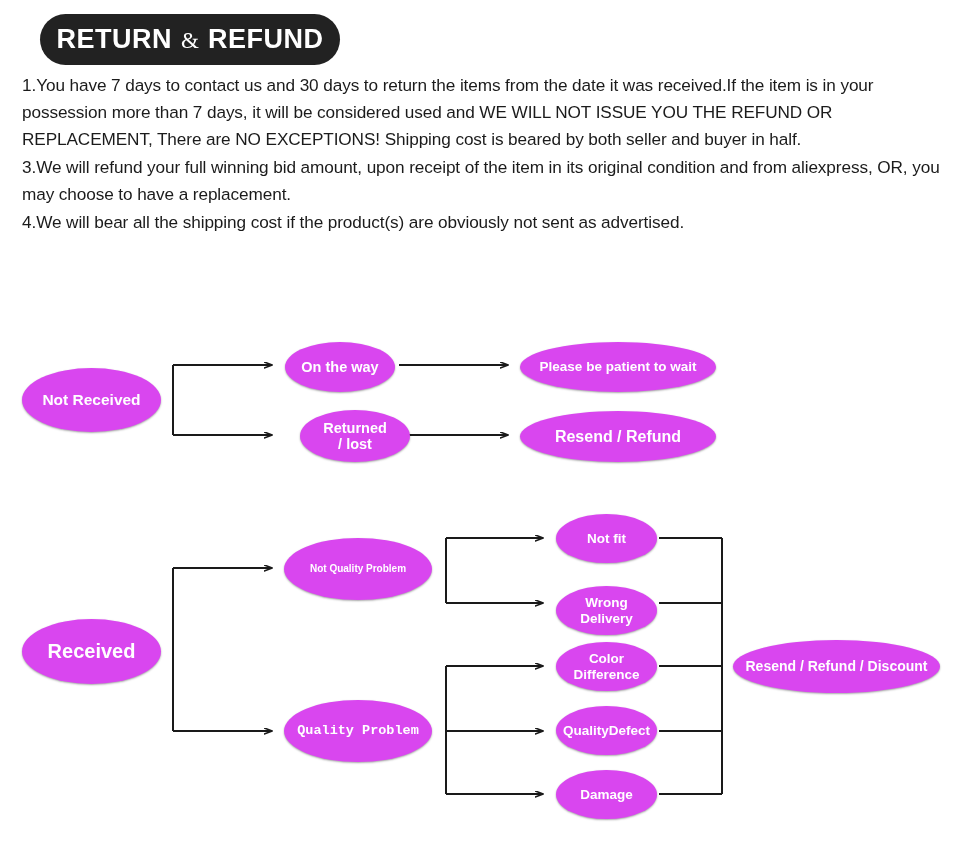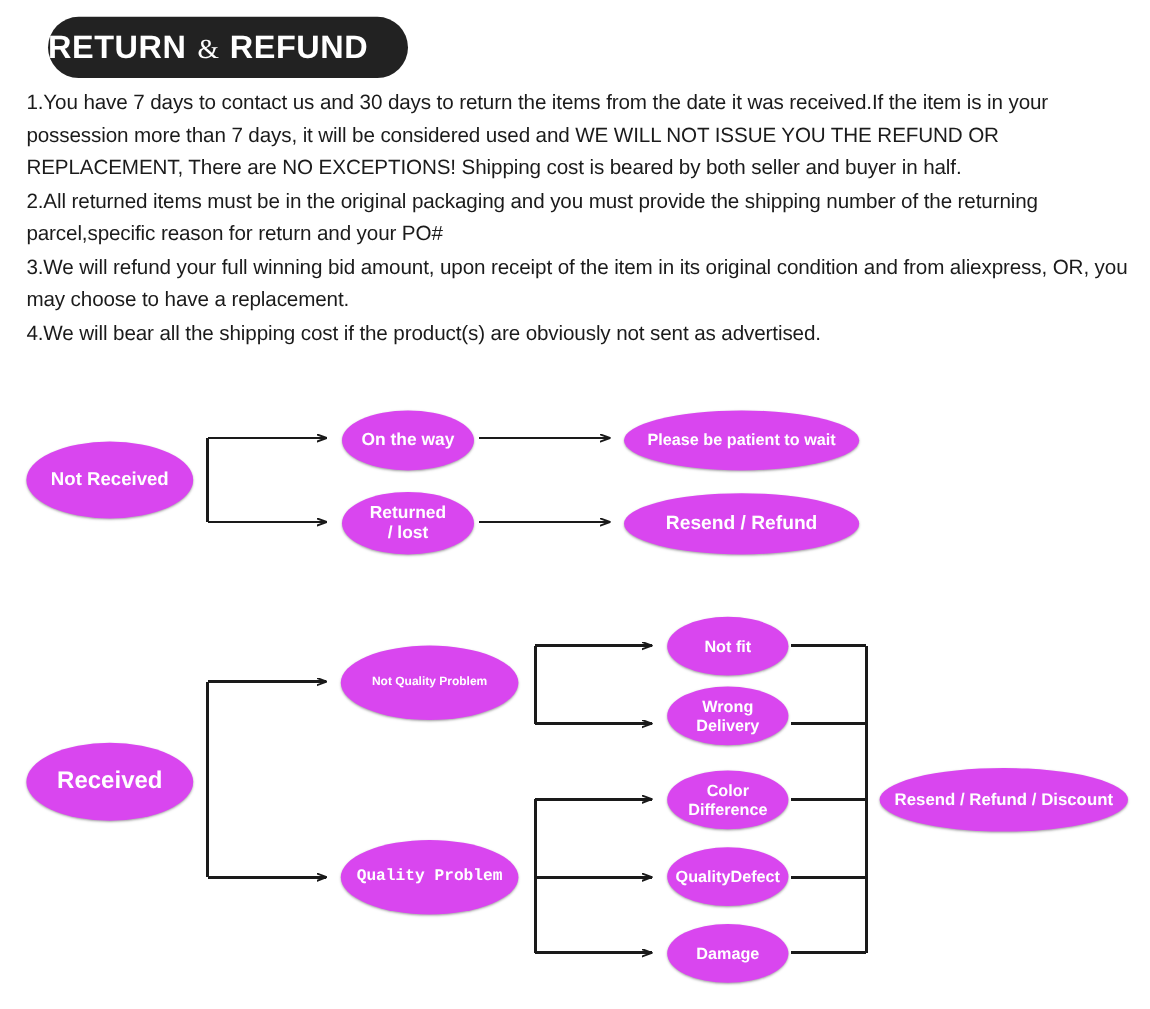--- a/index.html
+++ b/index.html
@@ -21,20 +21,21 @@
   #title-pill {
     position: absolute;
     left: 40px;
     top: 14px;
     width: 300px;
     height: 51px;
     background: #222222;
     border-radius: 26px;
     display: flex;
     align-items: center;
+    justify-content: center;
     gap: 9px;
   }
   #title-pill .t-word {
     color: #ffffff;
     font-family: "Liberation Sans", sans-serif;
     font-weight: bold;
     font-size: 27px;
     letter-spacing: 0.5px;
     line-height: 1;
   }
@@ -95,21 +96,20 @@
 <body>
 
 <div id="title-pill">
   <span class="t-word">RETURN</span>
   <span class="t-amp">&amp;</span>
   <span class="t-word">REFUND</span>
 </div>
 
 <div id="policy">
   <p>1.You have 7 days to contact us and 30 days to return the items from the date it was received.If the item is in your possession more than 7 days, it will be considered used and WE WILL NOT ISSUE YOU THE REFUND OR REPLACEMENT, There are NO EXCEPTIONS! Shipping cost is beared by both seller and buyer in half.</p>
-  <p>2.All returned items must be in the original packaging and you must provide the shipping number of the returning parcel,specific reason for return and your PO#</p>
   <p>3.We will refund your full winning bid amount, upon receipt of the item in its original condition and from aliexpress, OR, you may choose to have a replacement.</p>
   <p>4.We will bear all the shipping cost if the product(s) are obviously not sent as advertised.</p>
 </div>
 
 <svg id="flow" viewBox="0 0 958 841" width="958" height="841" xmlns="http://www.w3.org/2000/svg">
   <defs>
     <marker id="arrow" markerWidth="9" markerHeight="9" refX="8.2" refY="3.4" orient="auto" markerUnits="userSpaceOnUse">
       <path d="M0.4,0.4 L8.4,3.4 L0.4,6.4" fill="none" stroke="#1a1a1a" stroke-width="1.6" stroke-linecap="round" stroke-linejoin="round"></path>
     </marker>
   </defs>
@@ -149,21 +149,21 @@
 </svg>
 
 <div class="oval" style="left:22px; top:368px; width:139px; height:64px; font-size:15.5px;">
   <span>Not Received</span>
 </div>
 
 <div class="oval" style="left:285px; top:342px; width:110px; height:50px; font-size:14.5px;">
   <span>On the way</span>
 </div>
 
-<div class="oval" style="left:285px; top:410px; width:110px; height:52px; font-size:14.5px; flex-direction:column;align-items:center;">
+<div class="oval" style="left:300px; top:410px; width:110px; height:52px; font-size:14.5px; flex-direction:column;align-items:center;">
   <span>Returned</span>
   <span>/   lost</span>
 </div>
 
 <div class="oval" style="left:520px; top:342px; width:196px; height:50px; font-size:13.5px;">
   <span>Please be patient to wait</span>
 </div>
 
 <div class="oval" style="left:520px; top:411px; width:196px; height:51px; font-size:16px;">
   <span>Resend / Refund</span>
@@ -178,21 +178,21 @@
 </div>
 
 <div class="oval" style="left:284px; top:700px; width:148px; height:62px; font-size:13.5px;font-family:Liberation Mono, monospace;">
   <span>Quality Problem</span>
 </div>
 
 <div class="oval" style="left:556px; top:514px; width:101px; height:49px; font-size:13.5px;">
   <span>Not fit</span>
 </div>
 
-<div class="oval" style="left:556px; top:572px; width:101px; height:49px; font-size:13.5px; flex-direction:column;">
+<div class="oval" style="left:556px; top:586px; width:101px; height:49px; font-size:13.5px; flex-direction:column;">
   <span>Wrong</span>
   <span>Delivery</span>
 </div>
 
 <div class="oval" style="left:556px; top:642px; width:101px; height:49px; font-size:13.5px; flex-direction:column;">
   <span>Color</span>
   <span>Difference</span>
 </div>
 
 <div class="oval" style="left:556px; top:706px; width:101px; height:49px; font-size:13.5px; flex-direction:row;">

